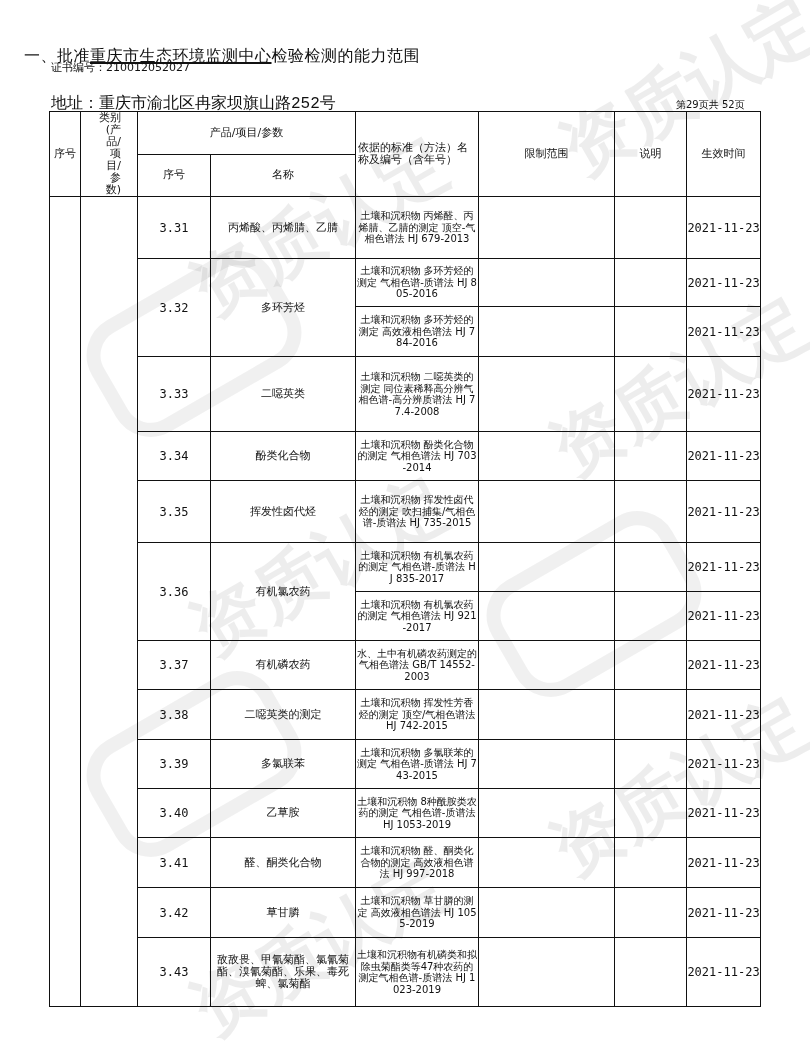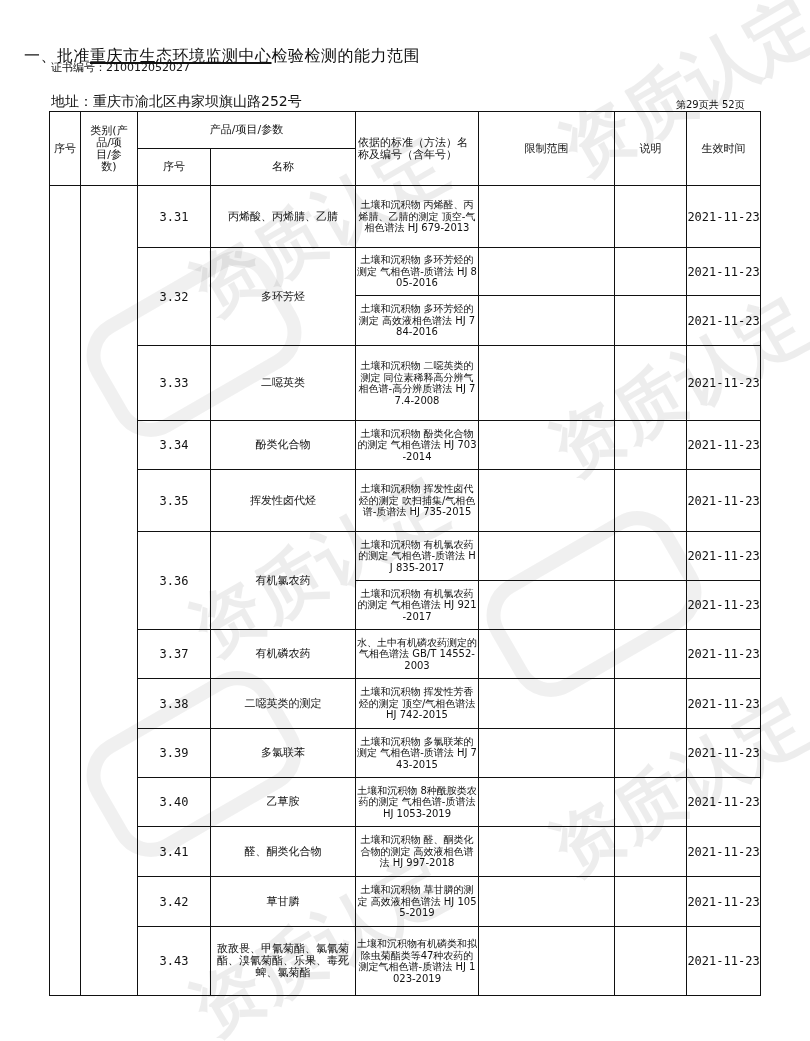--- a/index.html
+++ b/index.html
@@ -1,20 +1,20 @@
 <!DOCTYPE html>
 <html><head>
 <meta charset="utf-8">
 <style>
   html,body{margin:0;padding:0;background:#fff;}
   body{width:810px;height:1041px;position:relative;overflow:hidden;font-family:"DejaVu Sans","Liberation Sans",sans-serif;color:#111;}
   .title{position:absolute;top:46px;left:0;width:742px;text-align:left;font-size:16px;letter-spacing:0.5px;margin-left:24px;}
   .title u{text-decoration:underline;text-decoration-thickness:2px;}
   .cert{position:absolute;top:60px;left:51px;font-size:11px;}
-  .addr{position:absolute;top:93px;left:51px;font-size:14px;}
+  .addr{position:absolute;top:93px;left:51px;font-size:16px;font-family:Liberation Mono, monospace;}
   .page{position:absolute;top:98px;left:676px;font-size:10px;}
   table{position:absolute;top:111px;left:49px;border-collapse:collapse;table-layout:fixed;font-size:11px;}
   td{border:1px solid #111;padding:0;text-align:center;vertical-align:middle;line-height:12px;overflow:hidden;}
   td.std{font-size:10px;line-height:11.5px;padding:0 1px;word-break:break-all;}
   td.num,td.date{font-family:"DejaVu Sans Mono","Liberation Mono",monospace;font-size:12px;}
   .wm{position:absolute;color:rgba(0,0,0,0.07);font-size:70px;font-weight:bold;pointer-events:none;transform:rotate(-30deg);white-space:nowrap;}
   .wm-ma{position:absolute;border:14px solid rgba(0,0,0,0.06);border-radius:40px;width:180px;height:100px;transform:rotate(-30deg);pointer-events:none;}
 </style>
 </head>
 <body>
@@ -43,21 +43,21 @@
       <col style="width:73px">
       <col style="width:145px">
       <col style="width:123px">
       <col style="width:136px">
       <col style="width:72px">
       <col style="width:74px">
   </colgroup>
   <thead>
     <tr style="height:37px">
       <td rowspan="2">序号</td>
-      <td rowspan="2" style="padding:0 8px;">类别(产品/项目/参数)</td>
+      <td rowspan="2" style="padding:0 16px;text-align:right;">类别(产品/项目/参数)</td>
       <td colspan="2">产品/项目/参数</td>
       <td rowspan="2" style="text-align:left;padding:0 2px;">依据的标准（方法）名称及编号（含年号）</td>
       <td rowspan="2">限制范围</td>
       <td rowspan="2">说明</td>
       <td rowspan="2">生效时间</td>
     </tr>
     <tr style="height:37px">
       <td>序号</td>
       <td>名称</td>
     </tr>

